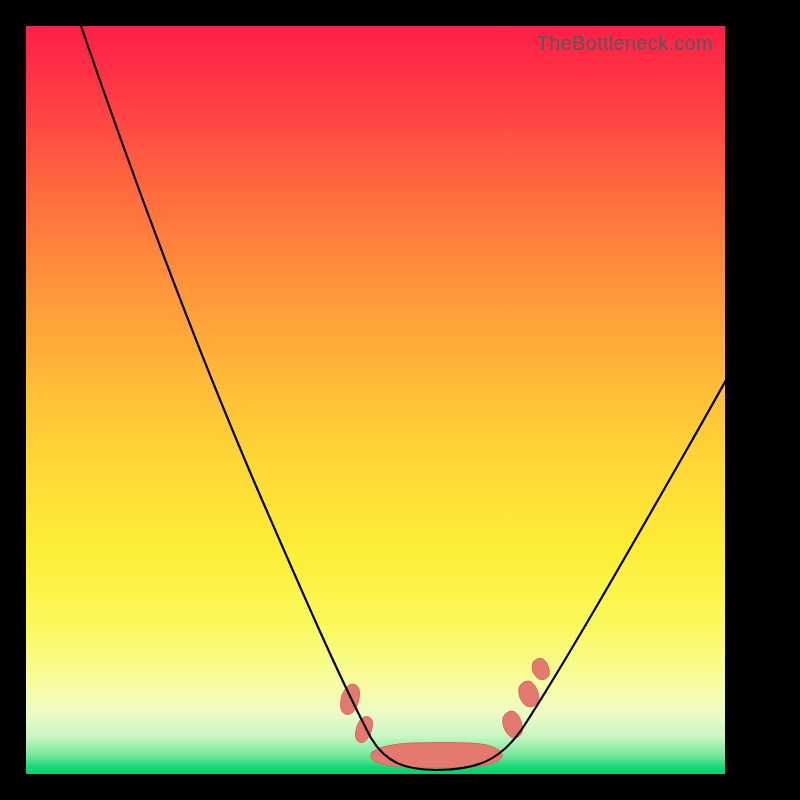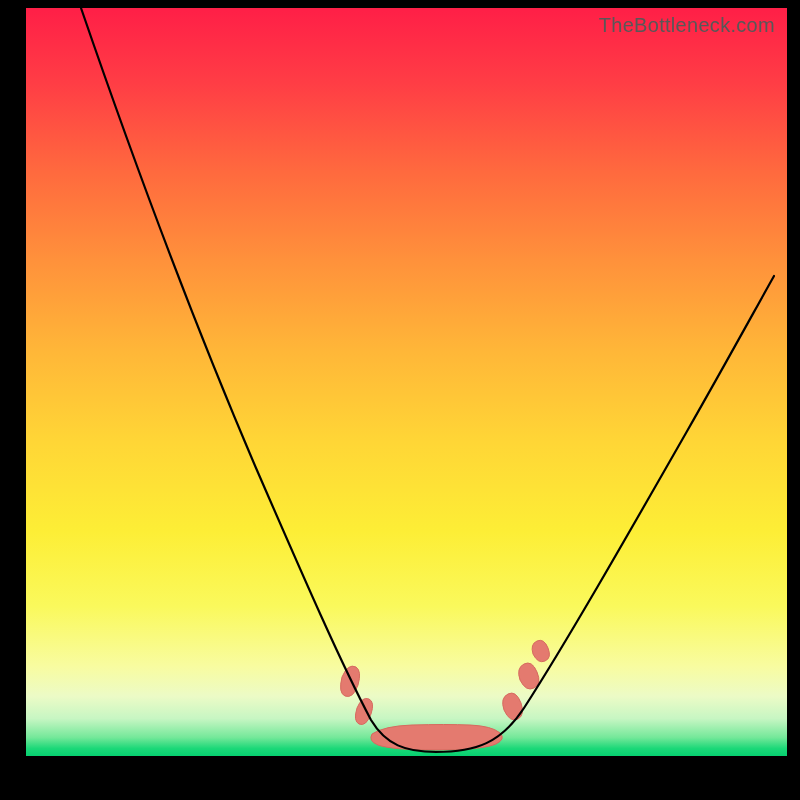--- a/index.html
+++ b/index.html
@@ -7,22 +7,22 @@
     padding: 0;
     width: 800px;
     height: 800px;
     background: #000;
     overflow: hidden;
     font-family: Arial, Helvetica, sans-serif;
   }
   .frame {
     position: absolute;
     left: 26px;
-    top: 8px;
-    width: 761px;
+    top: 26px;
+    width: 699px;
     height: 748px;
     background: linear-gradient(
       to bottom,
       #ff1f47 0%,
       #ff3d45 10%,
       #ff6a3e 22%,
       #ff923b 34%,
       #ffb738 46%,
       #ffd636 58%,
       #fdee36 70%,

